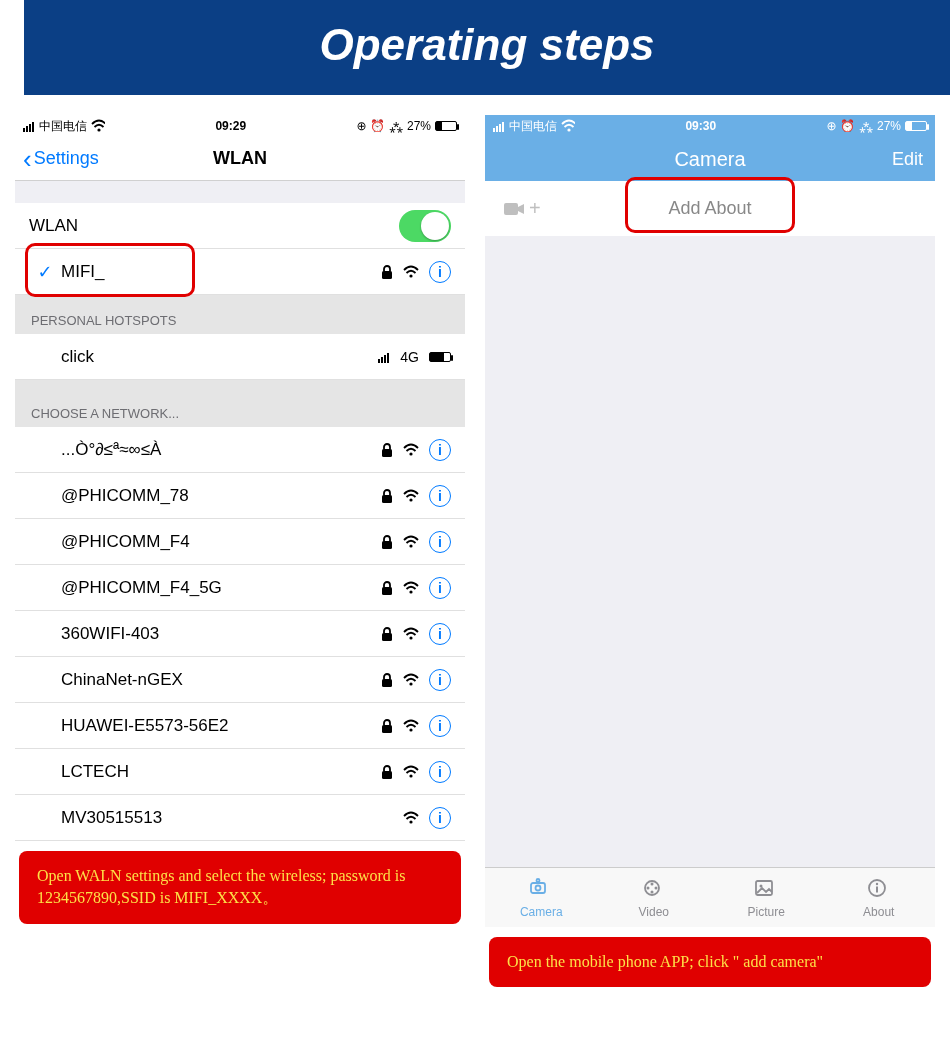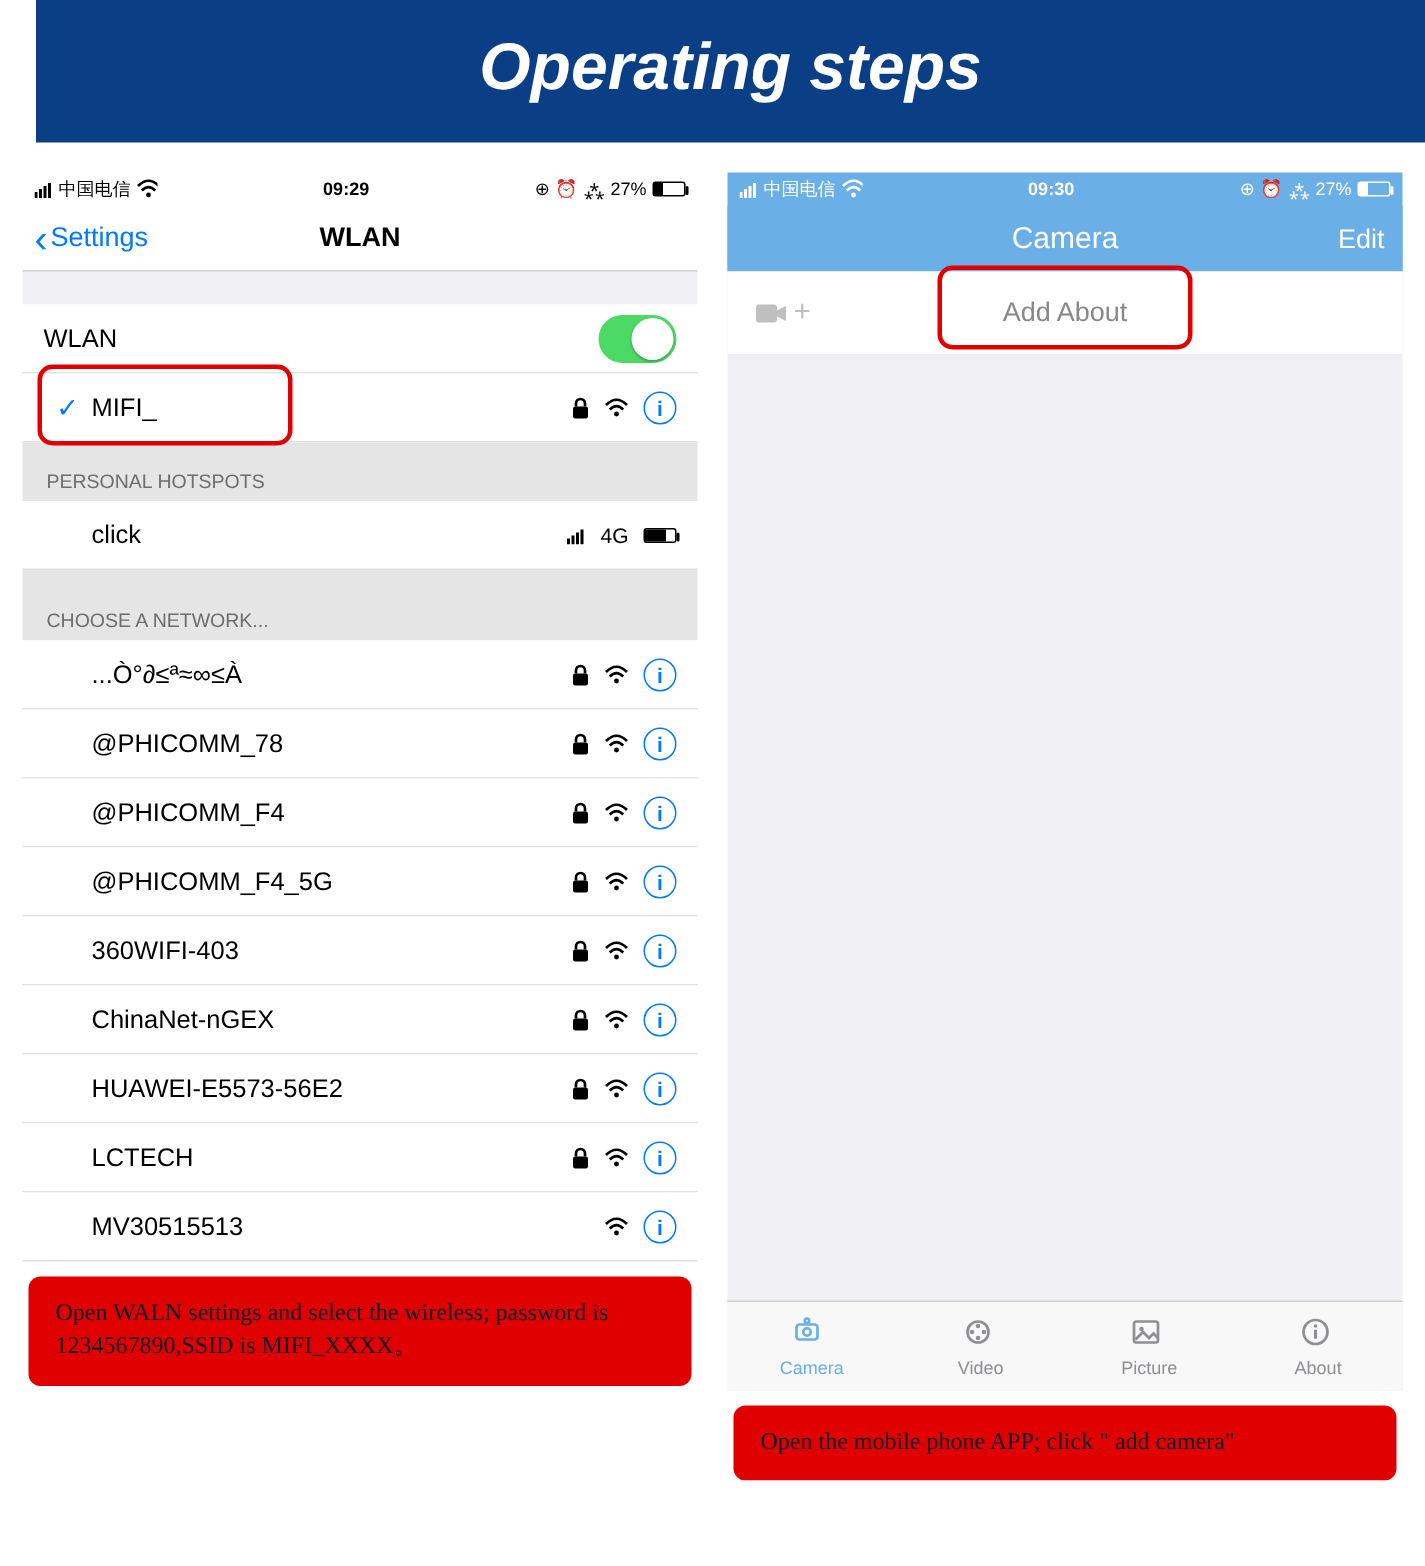--- a/index.html
+++ b/index.html
@@ -96,21 +96,21 @@
   }
   .toggle .knob {
     position:absolute; right:2px; top:2px; width:28px; height:28px;
     background:#fff; border-radius:50%; box-shadow:0 1px 2px rgba(0,0,0,.3);
   }
   .red-box {
     position:absolute; border:3px solid #e00000; border-radius:10px;
     pointer-events:none;
   }
   .caption {
-    background:#e00000; color:#0f172a; border-radius:8px;
+    background:#e00000; color:#fde047; border-radius:8px;
     margin:10px 4px 0; padding:14px 18px; font-size:16px;
     font-family: Georgia, serif; line-height:1.4;
   }
   .camera-body { background:#efeff4; min-height:746px; position:relative; }
   .add-row {
     background:#fff; height:55px; display:flex; align-items:center;
     position:relative;
   }
   .add-row .camicon { margin-left:18px; color:#bfbfbf; font-size:24px; display:flex; align-items:center; }
   .add-row .addlabel {

